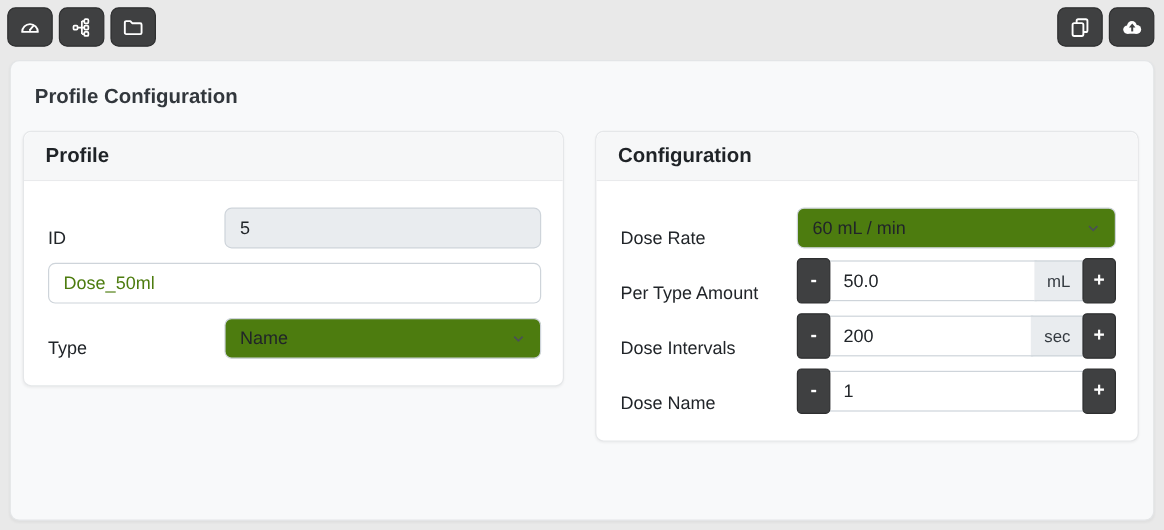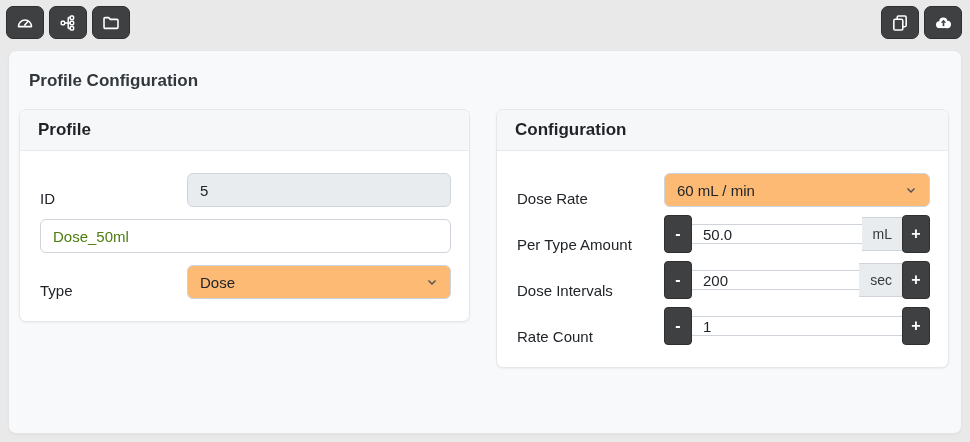--- a/index.html
+++ b/index.html
@@ -61,37 +61,37 @@
     width:100%;height:34px;box-sizing:border-box;
     border:1px solid #ced4da;border-radius:6px;
     padding:0 12px;font-size:15px;color:#4d7c0f;
     font-family:"Liberation Sans",sans-serif;
     background:#fff;outline:none;
   }
   .tinput:disabled{background:#e9ecef;color:#212529;}
   
   .sel{
     width:100%;height:34px;box-sizing:border-box;
-    border:1px solid #ced4da;border-radius:6px;background:#fdba74;
+    border:1px solid #ced4da;border-radius:6px;background:#4d7c0f;
     display:flex;align-items:center;justify-content:space-between;
     padding:0 12px;font-size:15px;color:#212529;cursor:pointer;
   }
   .sel .caret{flex:0 0 auto;margin-left:8px;display:flex;}
   
   .stepper{display:flex;align-items:center;width:100%;}
   .step-btn{
     flex:0 0 28px;width:28px;height:38px;box-sizing:border-box;
     background:#3f4041;border:1px solid #2e2f30;border-radius:4px;
     color:#fff;font-size:16px;font-weight:700;line-height:1;
     display:flex;align-items:center;justify-content:center;
     cursor:pointer;z-index:2;padding:0;
     font-family:"Liberation Sans",sans-serif;
   }
   .step-input{
-    flex:1;min-width:0;height:20px;box-sizing:border-box;
+    flex:1;min-width:0;height:34px;box-sizing:border-box;
     border:1px solid #ced4da;border-radius:0;
     margin:0 -2px;padding:0 12px;font-size:15px;color:#212529;
     font-family:"Liberation Sans",sans-serif;background:#fff;outline:none;
     position:relative;z-index:1;
   }
   .unit-badge{
     flex:0 0 auto;height:34px;box-sizing:border-box;
     background:#e9ecef;border:1px solid #ced4da;border-left:none;
     display:flex;align-items:center;padding:0 11px;
     font-size:14px;color:#343a40;position:relative;z-index:1;margin-right:-2px;
@@ -177,21 +177,21 @@
         <div class="frow">
           <div class="fctrl">
             <input class="tinput" value="Dose_50ml" style="">
           </div>
         </div>
 
         <div class="frow">
           <div class="flabel">Type</div>
           <div class="fctrl">
             <div class="sel">
-              <span>Dose</span>
+              <span>Name</span>
               <span class="caret">
                 <svg width="12" height="12" viewBox="0 0 12 12" fill="none" stroke="#4a5056" stroke-width="1.4">
                     <path d="M2.5 4.5 L6 8 L9.5 4.5"></path>
                   </svg>
               </span>
             </div>
           </div>
         </div>
 
       </div>
@@ -234,21 +234,21 @@
             <div class="stepper">
               <button class="step-btn">-</button>
               <input class="step-input" value="200" style="">
               <span class="unit-badge">sec</span>
               <button class="step-btn">+</button>
             </div>
           </div>
         </div>
 
         <div class="frow">
-          <div class="flabel">Rate Count</div>
+          <div class="flabel">Dose Name</div>
           <div class="fctrl">
             <div class="stepper">
               <button class="step-btn">-</button>
               <input class="step-input" value="1" style="">
               <button class="step-btn">+</button>
             </div>
           </div>
         </div>
 
       </div>

